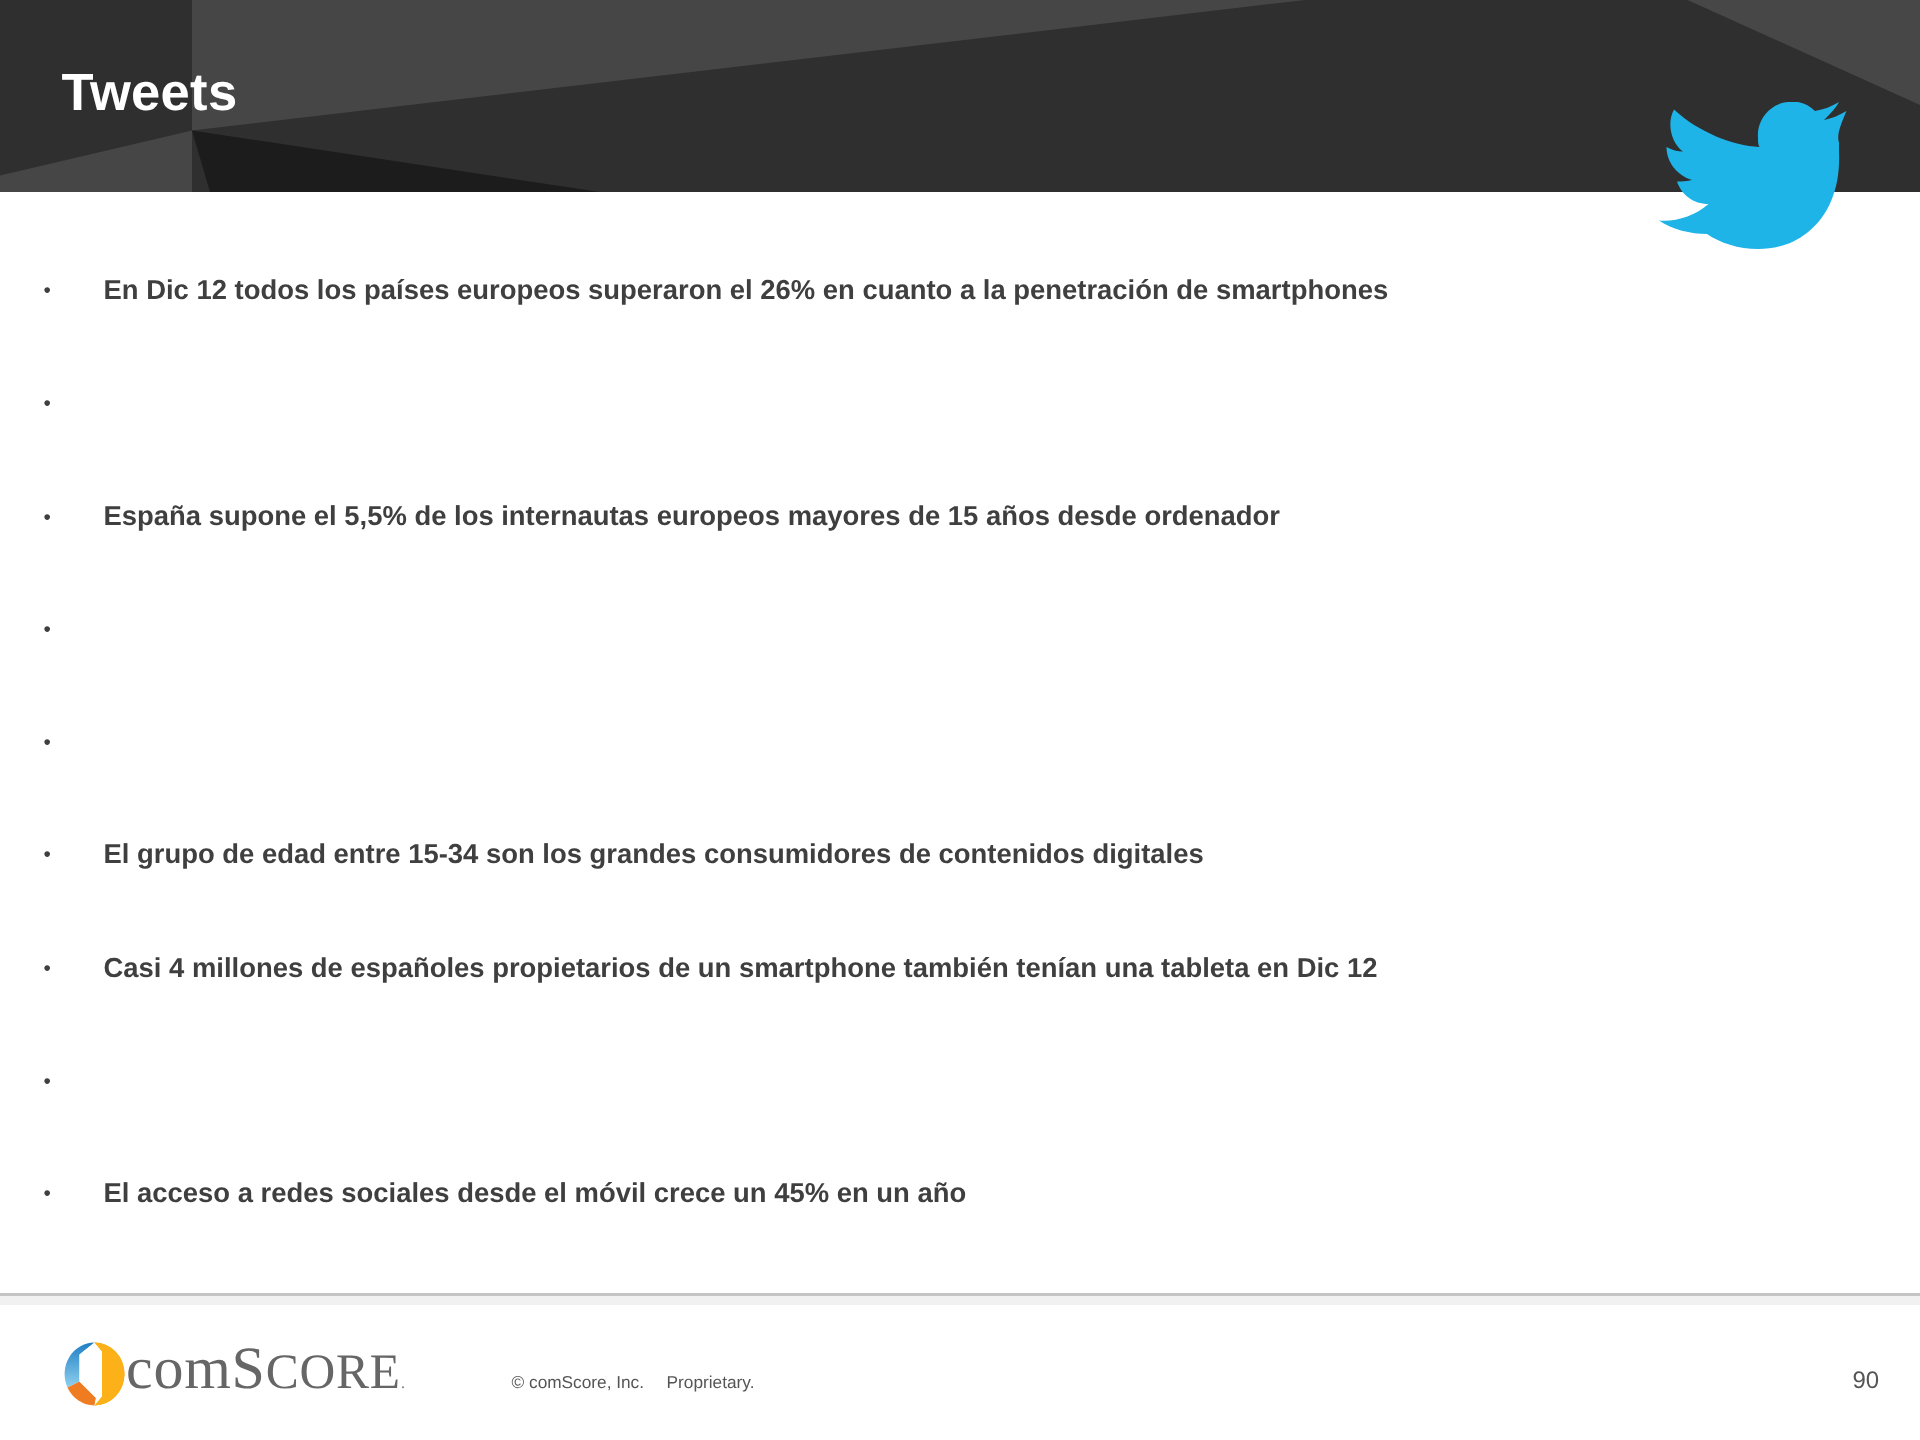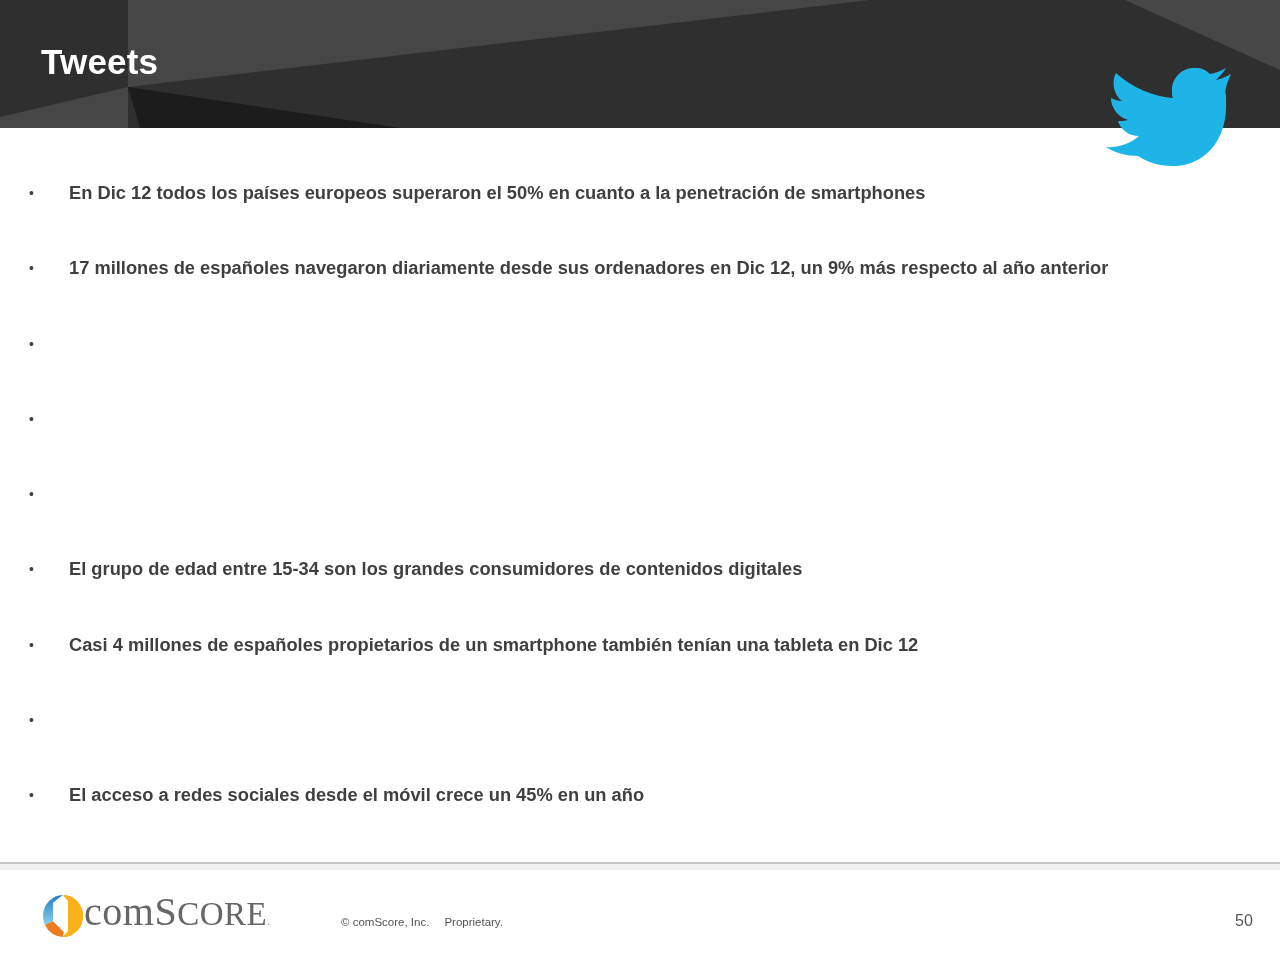--- a/index.html
+++ b/index.html
@@ -84,28 +84,28 @@
   <div class="title">Tweets</div>
 </div>
 
 <svg class="twitter-bird" viewBox="0 0 126 104">
   <path fill="#1eb4e8" d="M125,6 C120,9 115,11 110,12 C114,8 118,4 120,0 C115,3 110,5 104,6 C99,1 93,-1 86,0 C74,1 65,12 66,24 C66,27 66,28 67,30 C49,29 26,20 10,5 C5,14 8,27 16,33 C12,33 9,32 5,30 C5,40 12,49 22,52 C19,53 15,53 12,53 C15,62 23,68 33,68 C24,76 11,80 0,79 C9,85 21,88 32,88 C48,99 78,104 99,87 C114,75 121,56 120,33 C120,30 120,29 120,27 C118,22 122,13 125,6 Z"></path>
 </svg>
 
 <ul class="bullets">
   <li class="bullet">
     <span class="bullet-dot">•</span>
-    <span class="bullet-text">En Dic 12 todos los países europeos superaron el 50% en cuanto a la penetración de smartphones</span>
+    <span class="bullet-text">En Dic 12 todos los países europeos superaron el 26% en cuanto a la penetración de smartphones</span>
   </li>
   <li class="bullet">
     <span class="bullet-dot">•</span>
-    <span class="bullet-text">17 millones de españoles navegaron diariamente desde sus ordenadores en Dic 12, un 9% más respecto al año anterior</span>
   </li>
   <li class="bullet">
     <span class="bullet-dot">•</span>
+    <span class="bullet-text">España supone el 5,5% de los internautas europeos mayores de 15 años desde ordenador</span>
   </li>
   <li class="bullet">
     <span class="bullet-dot">•</span>
   </li>
   <li class="bullet">
     <span class="bullet-dot">•</span>
   </li>
   <li class="bullet">
     <span class="bullet-dot">•</span>
     <span class="bullet-text">El grupo de edad entre 15-34 son los grandes consumidores de contenidos digitales</span>
@@ -144,13 +144,13 @@
     <path d="M11,9 L21,1 L26,7 L26,37 L21,43 L22,38 L11,27 Z" fill="#ffffff"></path>
     <path d="M21,1 L26,7 L26,37 L21,43 A20,21 0 0 0 21,1 Z" fill="#fbb117"></path>
   </svg>
   <span class="logo-word"><span>com</span><span>S</span><span class="small-caps">CORE</span><span class="dot">.</span></span>
 </div>
 
 <div class="copyright">
   <span>© comScore, Inc.</span><span>Proprietary.</span>
 </div>
 
-<div class="page-number">50</div>
+<div class="page-number">90</div>
 
 </body></html>

